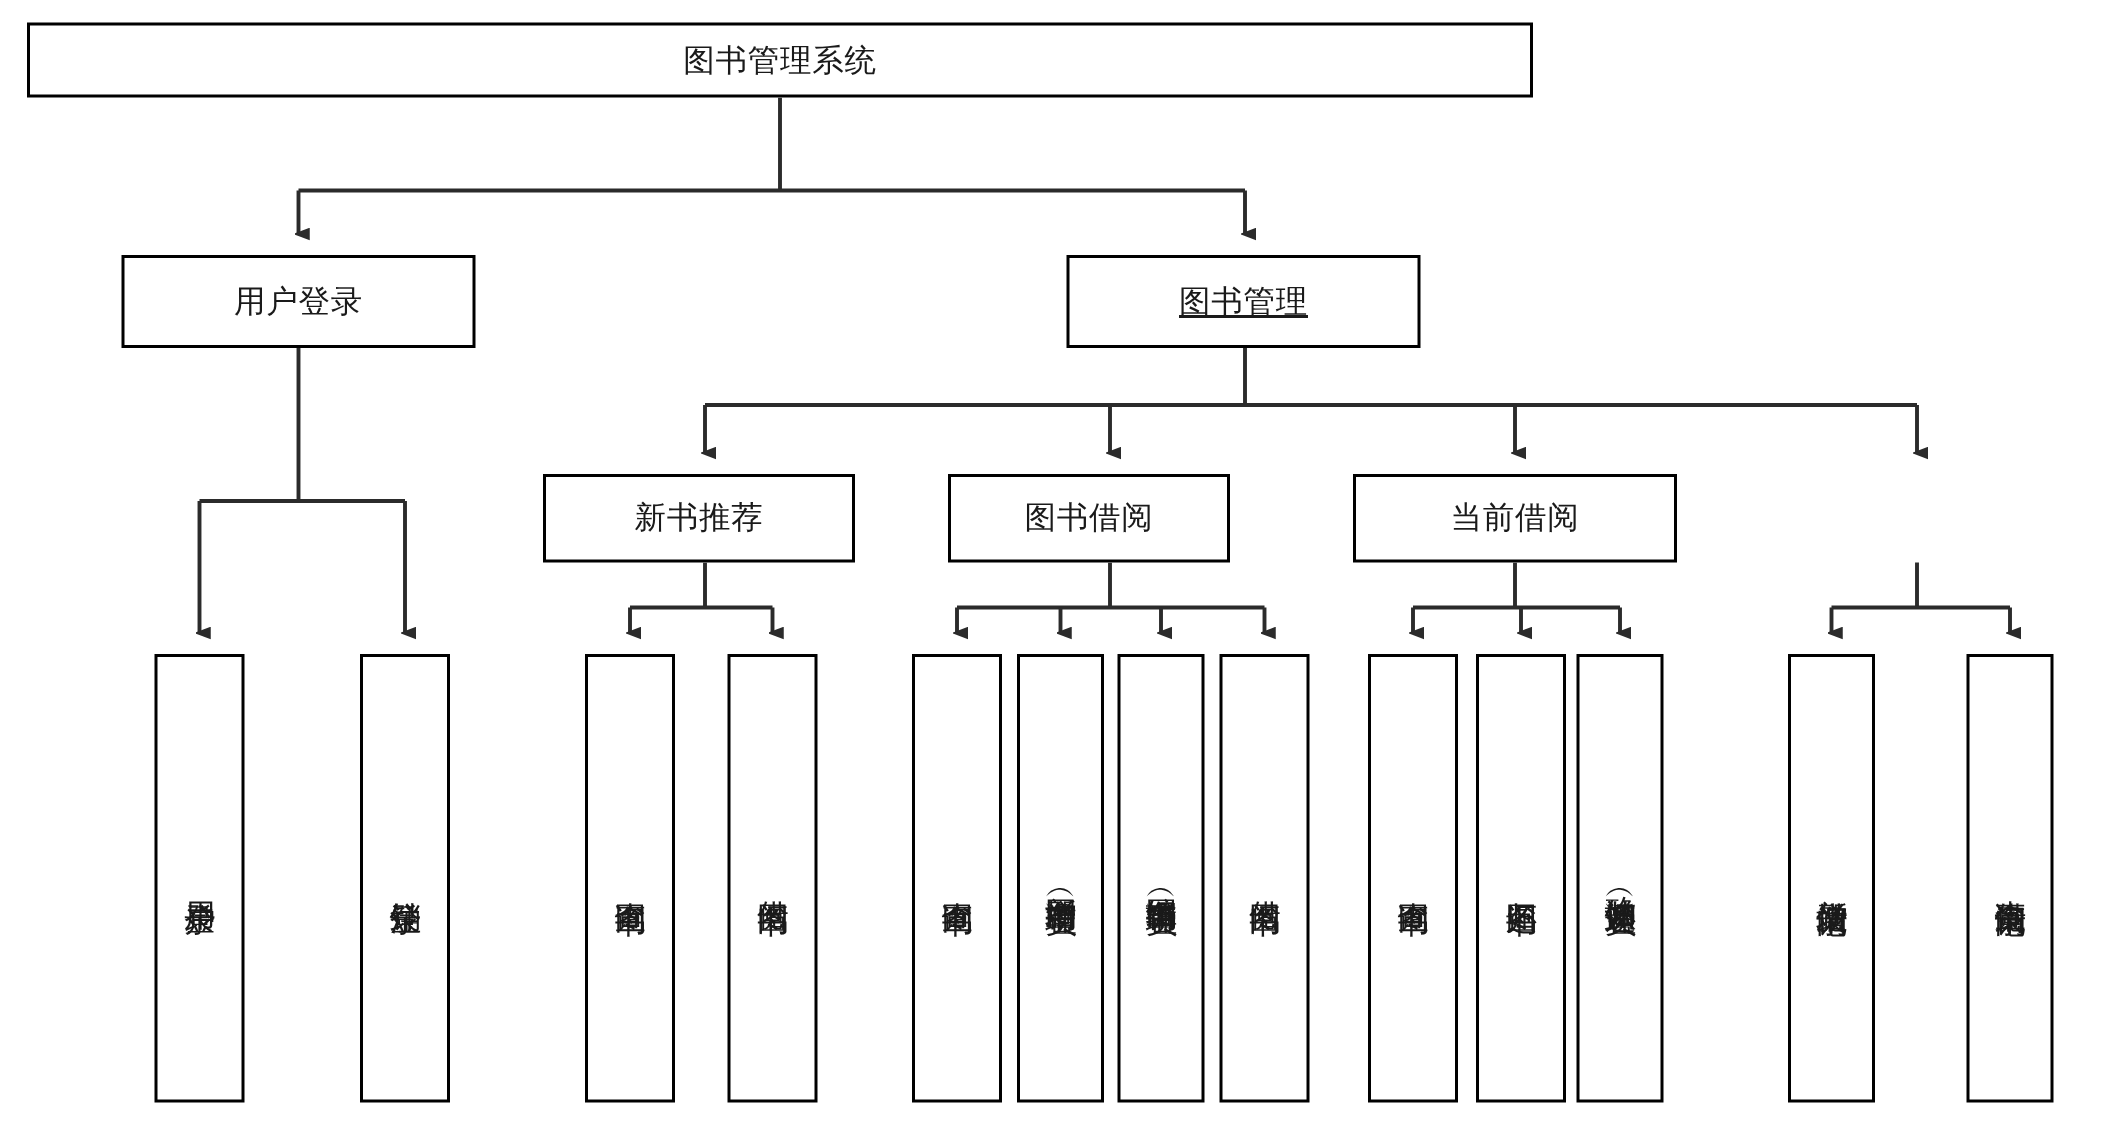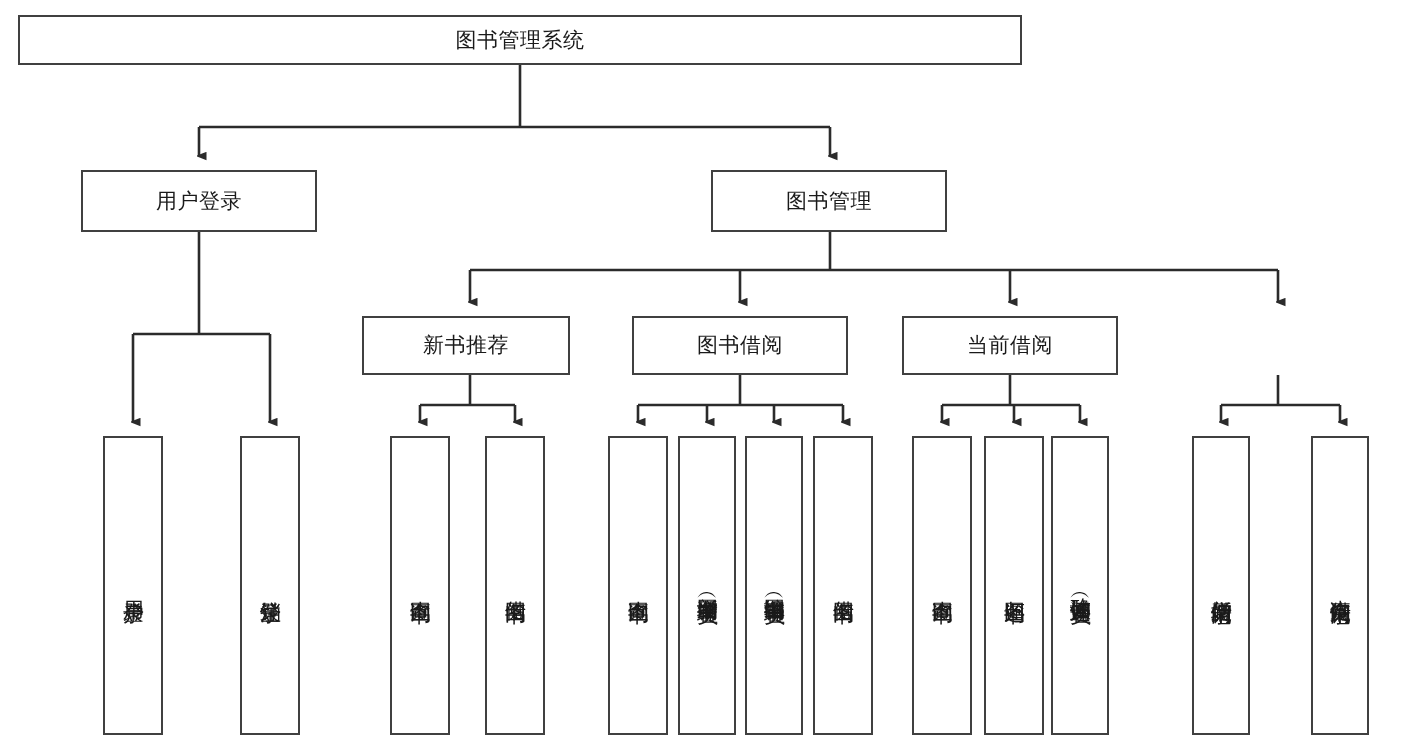--- a/index.html
+++ b/index.html
@@ -22,21 +22,21 @@
     position: absolute;
     left: 0;
     top: 0;
     width: 1405px;
     height: 747px;
   }
   .node {
     position: absolute;
     box-sizing: border-box;
     background: #ffffff;
-    border: 2px solid #404040;
+    border: 2px solid #000000;
     display: flex;
     align-items: center;
     justify-content: center;
     color: #1a1a1a;
   }
   .node-label {
     display: block;
     text-align: center;
     line-height: 1.25;
     letter-spacing: 0.5px;
@@ -127,28 +127,28 @@
     </g>
   </svg>
 
   <div class="node horiz root" style="left:18px; top:15px; width:1004px; height:50px;">
     <span class="node-label">图书管理系统</span>
   </div>
 
   <div class="node horiz" style="left:81px; top:170px; width:236px; height:62px;">
     <span class="node-label">用户登录</span>
   </div>
-  <div class="node horiz" style="left:711px; top:170px; width:236px; height:62px;">
+  <div class="node horiz" style="left:711px; top:170px; width:236px; height:62px;text-decoration:underline;">
     <span class="node-label">图书管理</span>
   </div>
 
   <div class="node horiz" style="left:362px; top:316px; width:208px; height:59px;">
     <span class="node-label">新书推荐</span>
   </div>
-  <div class="node horiz" style="left:632px; top:316px; width:216px; height:59px;">
+  <div class="node horiz" style="left:632px; top:316px; width:188px; height:59px;">
     <span class="node-label">图书借阅</span>
   </div>
   <div class="node horiz" style="left:902px; top:316px; width:216px; height:59px;">
     <span class="node-label">当前借阅</span>
   </div>
 
   <div class="node vert" style="left:103px; top:436px; width:60px; height:299px;">
     <span class="node-label">用户登录</span>
   </div>
   <div class="node vert" style="left:240px; top:436px; width:60px; height:299px;">

